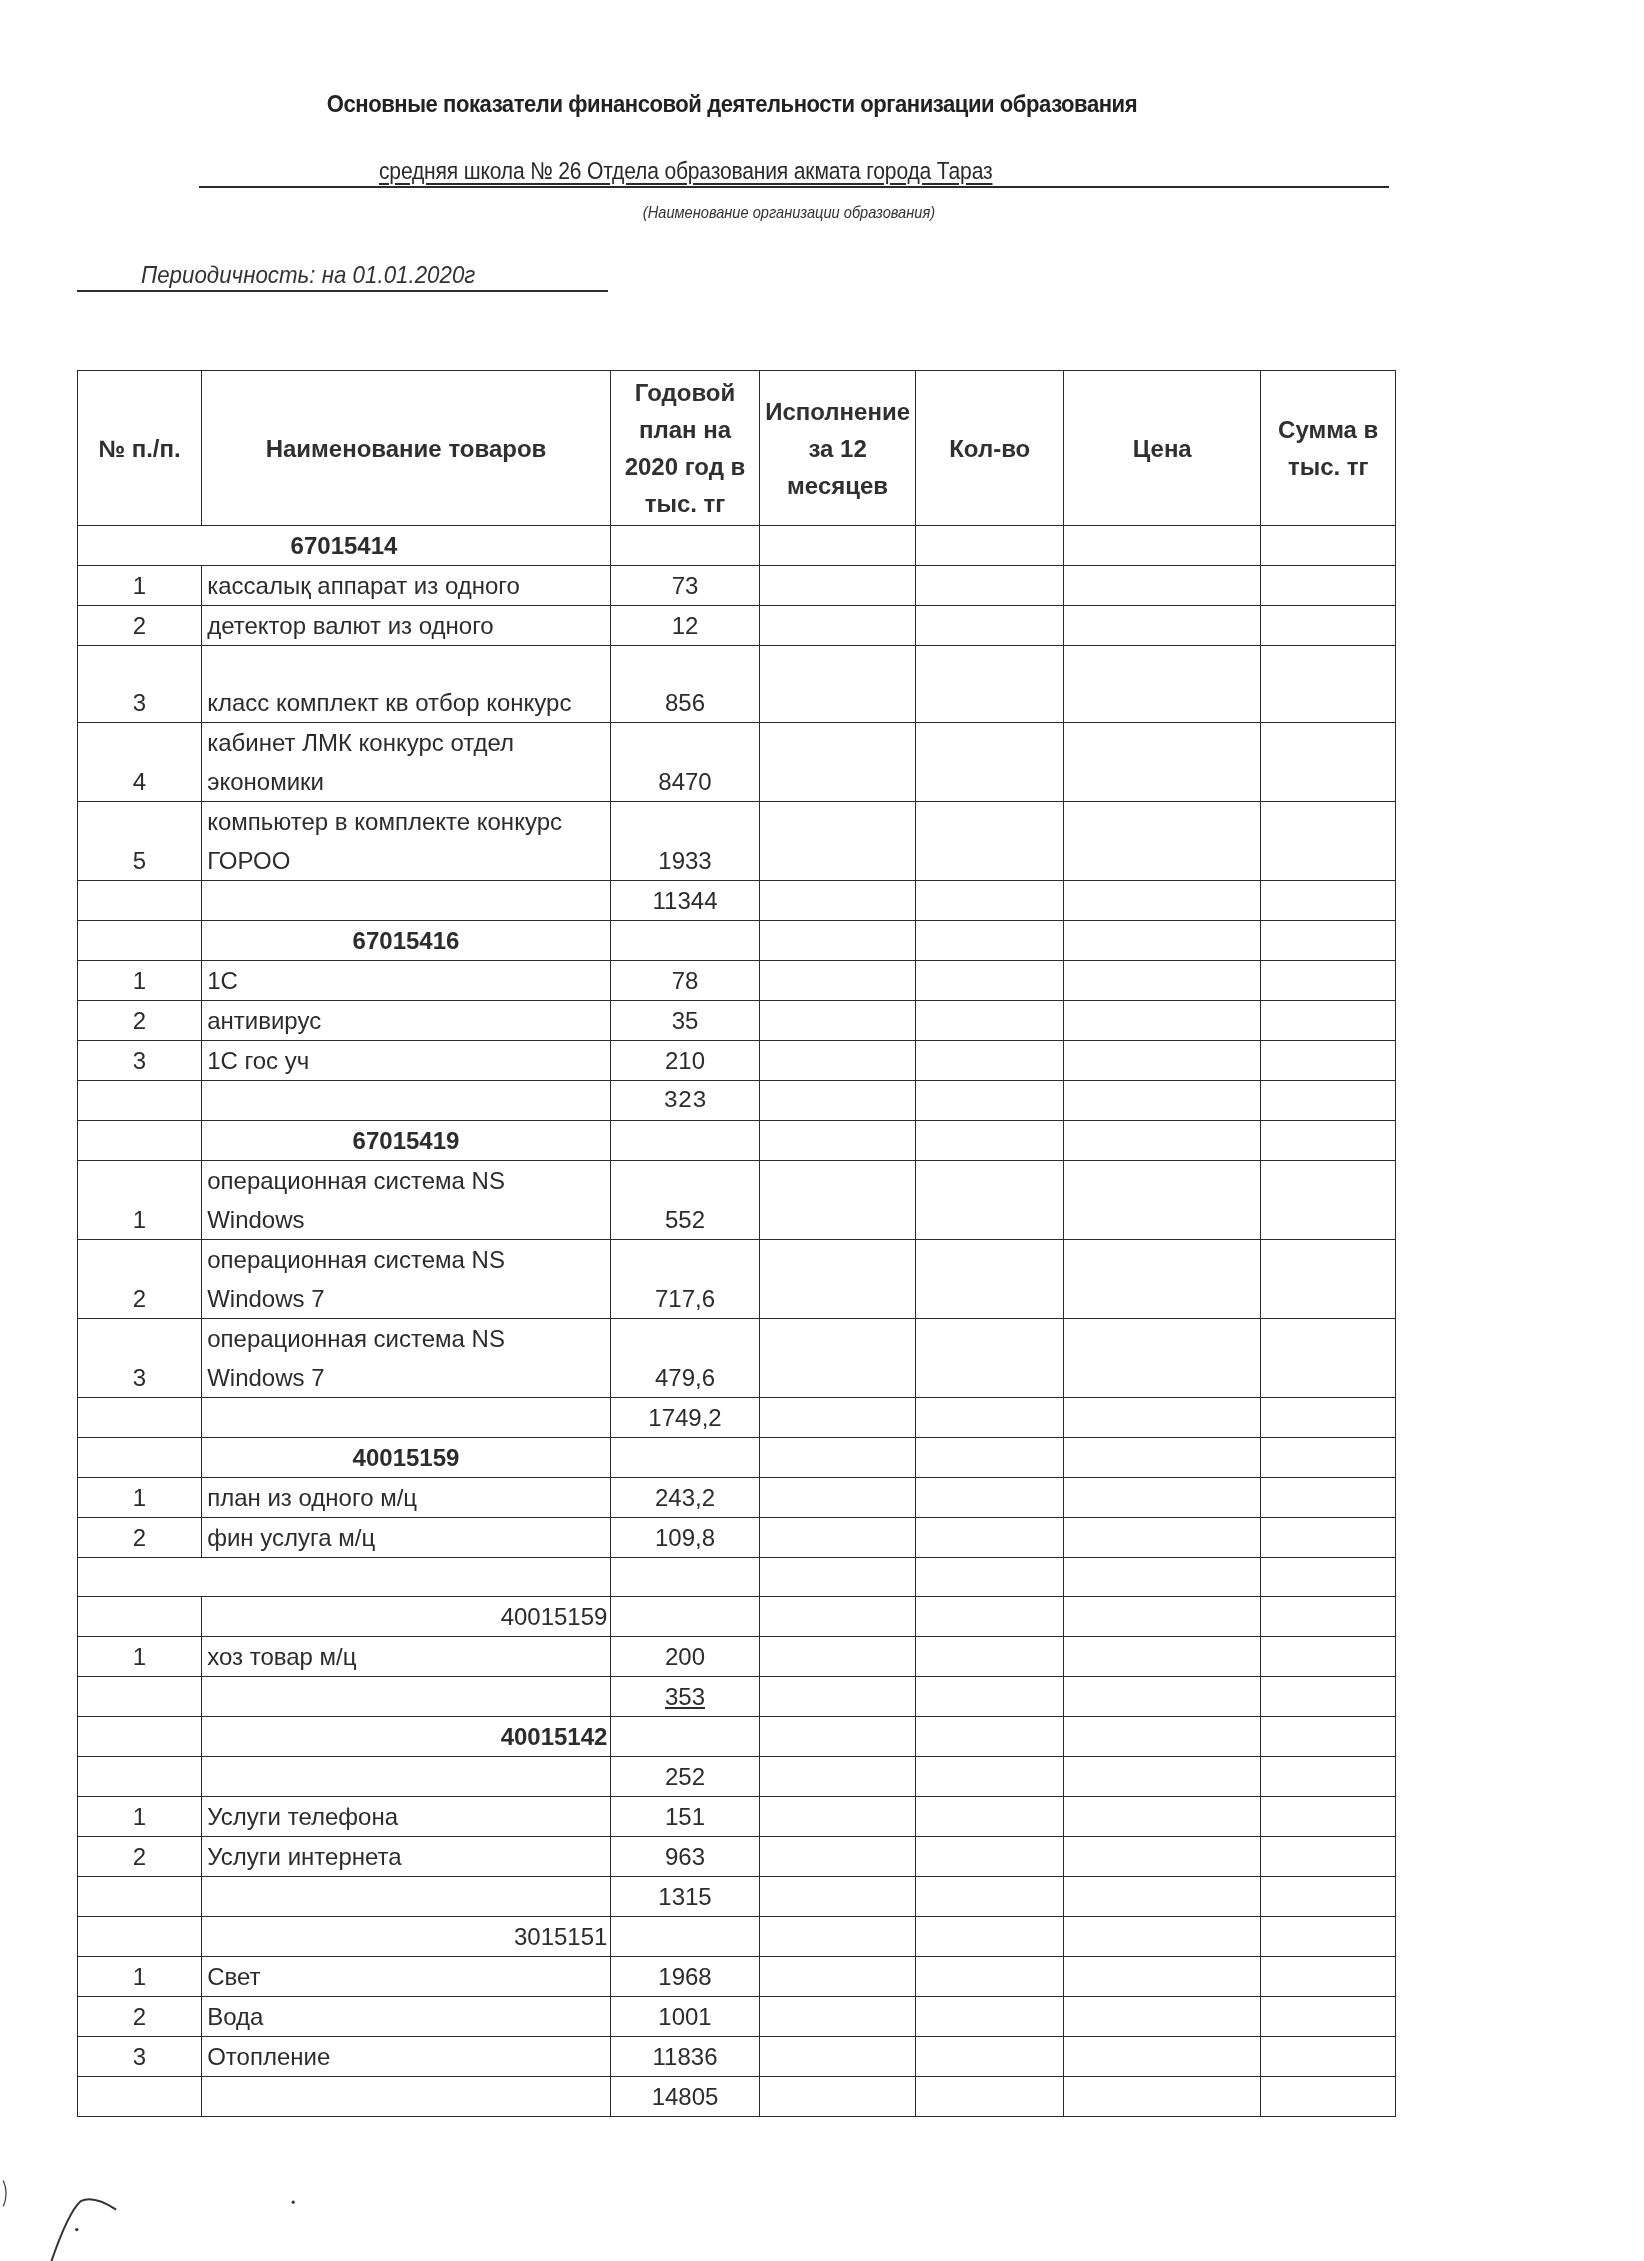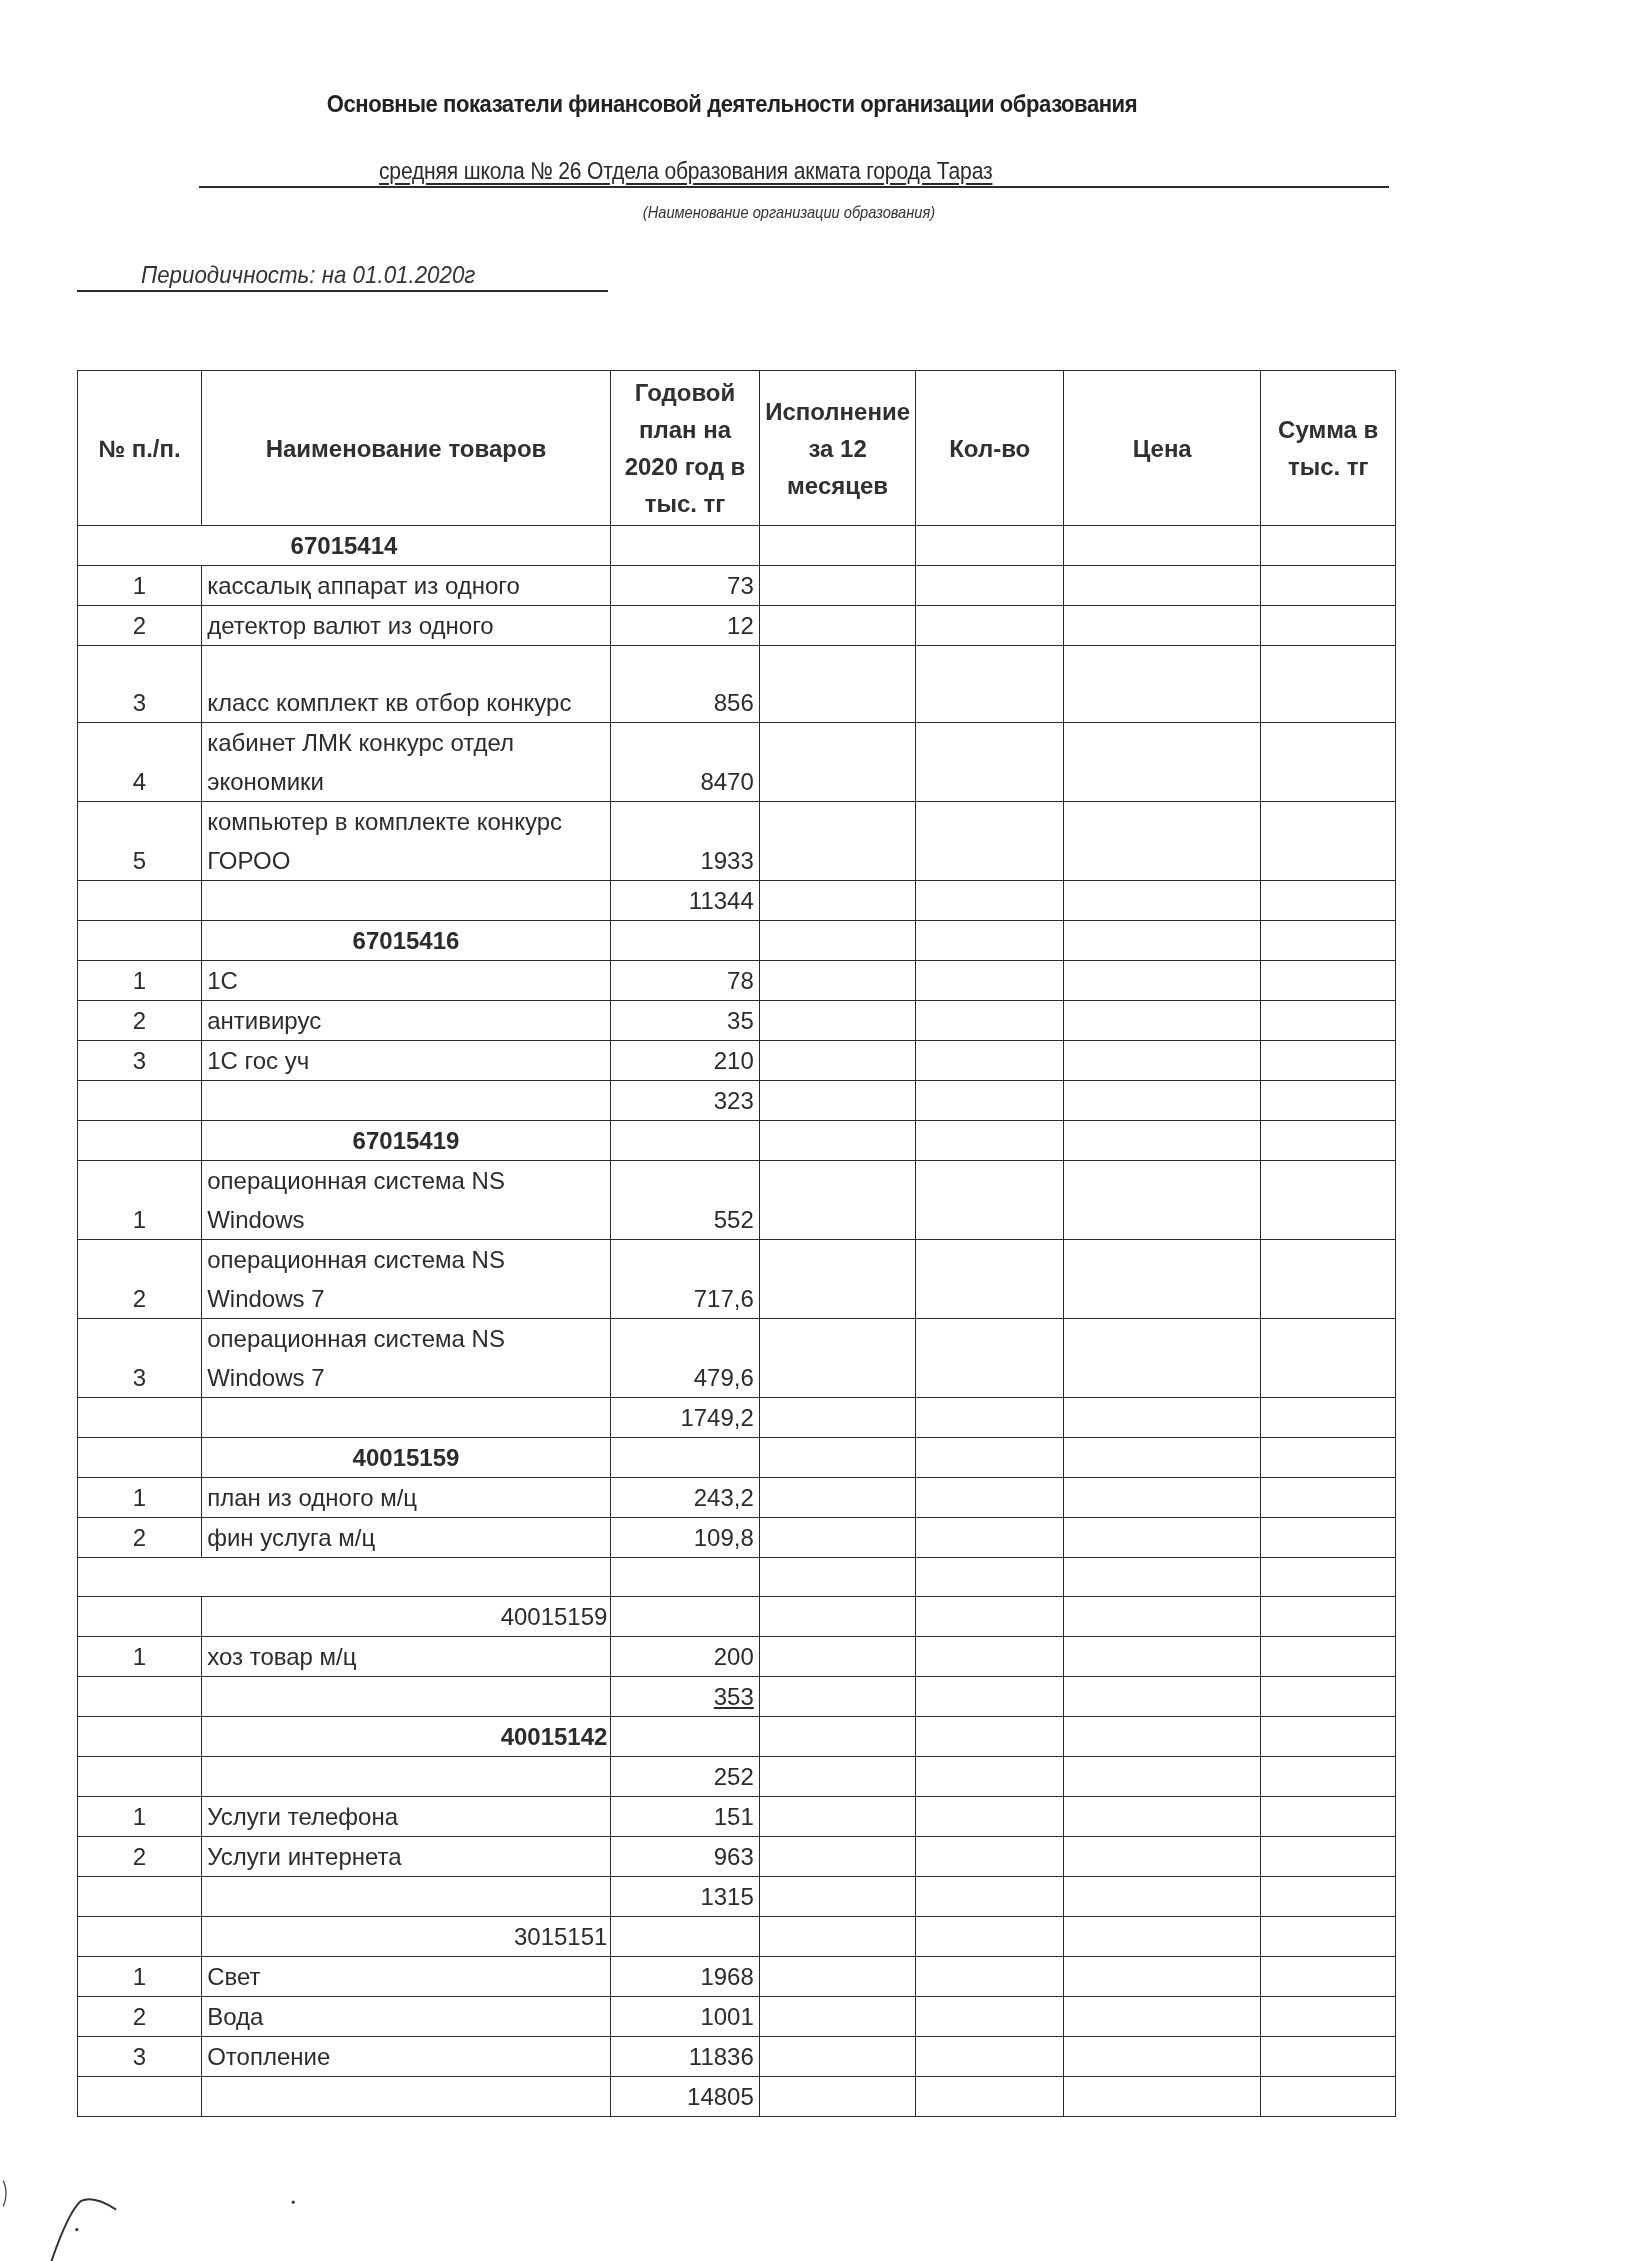--- a/index.html
+++ b/index.html
@@ -18,21 +18,21 @@
   #period-line { left: 77px; width: 531px; top: 290px; height: 0; border-top: 2.6px solid #2a2a33; }
 
   #finance-table { position: absolute; left: 77px; top: 370px; border-collapse: collapse; table-layout: fixed; }
   #finance-table td, #finance-table th { border: 1.9px solid #2a2a30; padding: 0 5.2px; font-size: 24px; line-height: 39px;
       overflow: hidden; white-space: nowrap; color: #2c2c2c; }
   #finance-table th { font-weight: bold; text-align: center; line-height: 37px; white-space: normal; color: #303030; }
   #finance-table th.wrap { line-height: 37px; }
   #finance-table tr.hdr { height: 155px; }
   #finance-table td.num { text-align: center; vertical-align: bottom; }
   #finance-table td.name { text-align: left; vertical-align: bottom; white-space: normal; line-height: 39px; }
-  #finance-table td.plan { text-align: right; vertical-align: bottom; }
+  #finance-table td.plan { text-align: center; vertical-align: bottom; }
   #finance-table td.sec-bold { text-align: center; font-weight: bold; vertical-align: bottom; margin-top: 20px; }
   #finance-table td.sec-right { text-align: right; vertical-align: bottom; padding-right: 2.6px; }
   #finance-table td.blank { }
   .scan-mark { position: absolute; }
 </style>
 </head>
 <body>
 
 <div id="doc-title" class="abs">Основные показатели  финансовой деятельности организации образования</div>
 <div id="org-name" class="abs">средняя школа  № 26  Отдела образования акмата  города Тараз</div>
@@ -154,21 +154,21 @@
       </tr>
       <tr style="height: 39px;">
         <td class="num">3</td>
         <td class="name">1С гос уч</td>
         <td class="plan">210</td>
         <td></td>
         <td></td>
         <td></td>
         <td></td>
       </tr>
-      <tr style="height: 39px;">
+      <tr style="height: 39px; font-family: Liberation Mono, monospace;">
         <td class="num"></td>
         <td class="name"></td>
         <td class="plan">323</td>
         <td></td>
         <td></td>
         <td></td>
         <td></td>
       </tr>
       <tr style="height: 39px;">
         <td class="num"></td>

